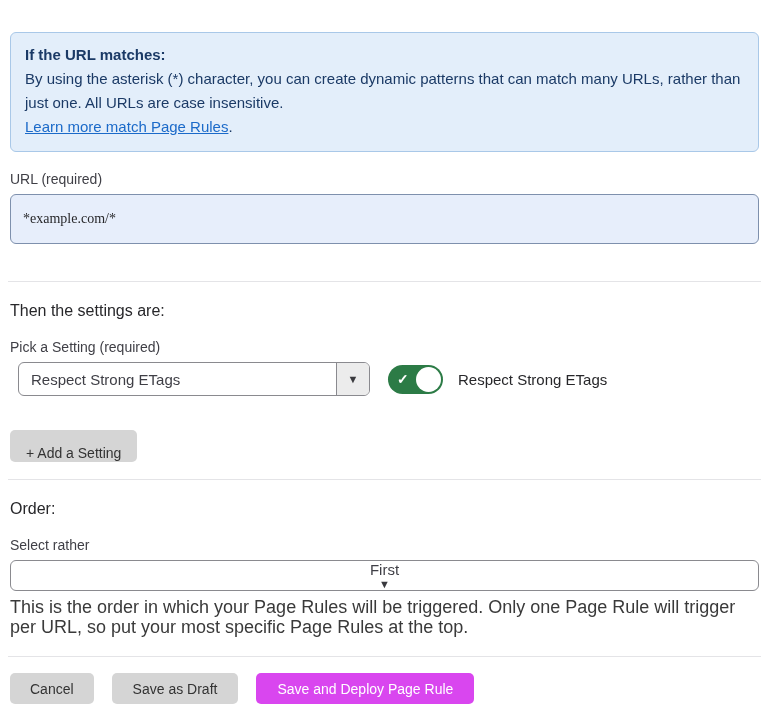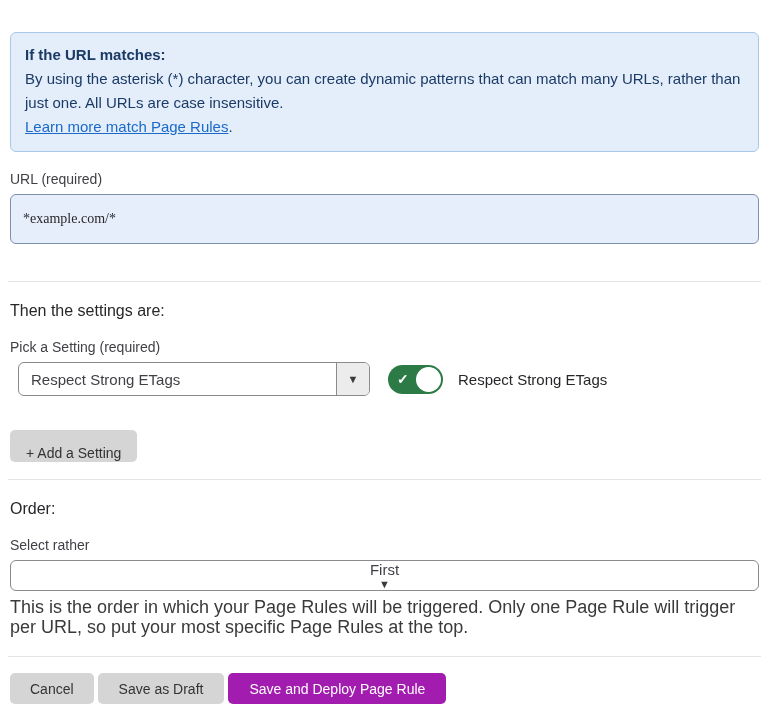--- a/index.html
+++ b/index.html
@@ -192,28 +192,28 @@
     margin-top: 6px;
     font-size: 18px;
     line-height: 20px;
     color: #3a3a3a;
     max-width: 749px;
   }
 
   .actions-row {
     display: flex;
     align-items: center;
-    gap: 4px;
+    gap: 18px;
     margin-top: 16px;
   }
   .actions-row .btn { height: 31px; }
   .btn-cancel { padding: 0 20px; }
   .btn-draft { padding: 0 21px; }
   .btn-primary {
-    background: #a21caf;
+    background: #d946ef;
     color: #ffffff;
     padding: 0 21px;
   }
 </style>
 </head>
 <body>
 
 <div class="container">
 
 

